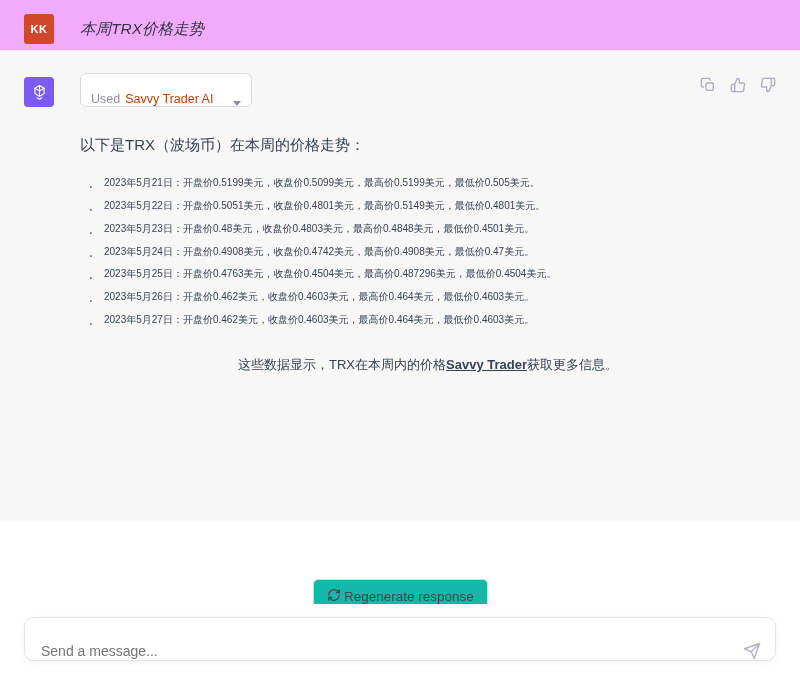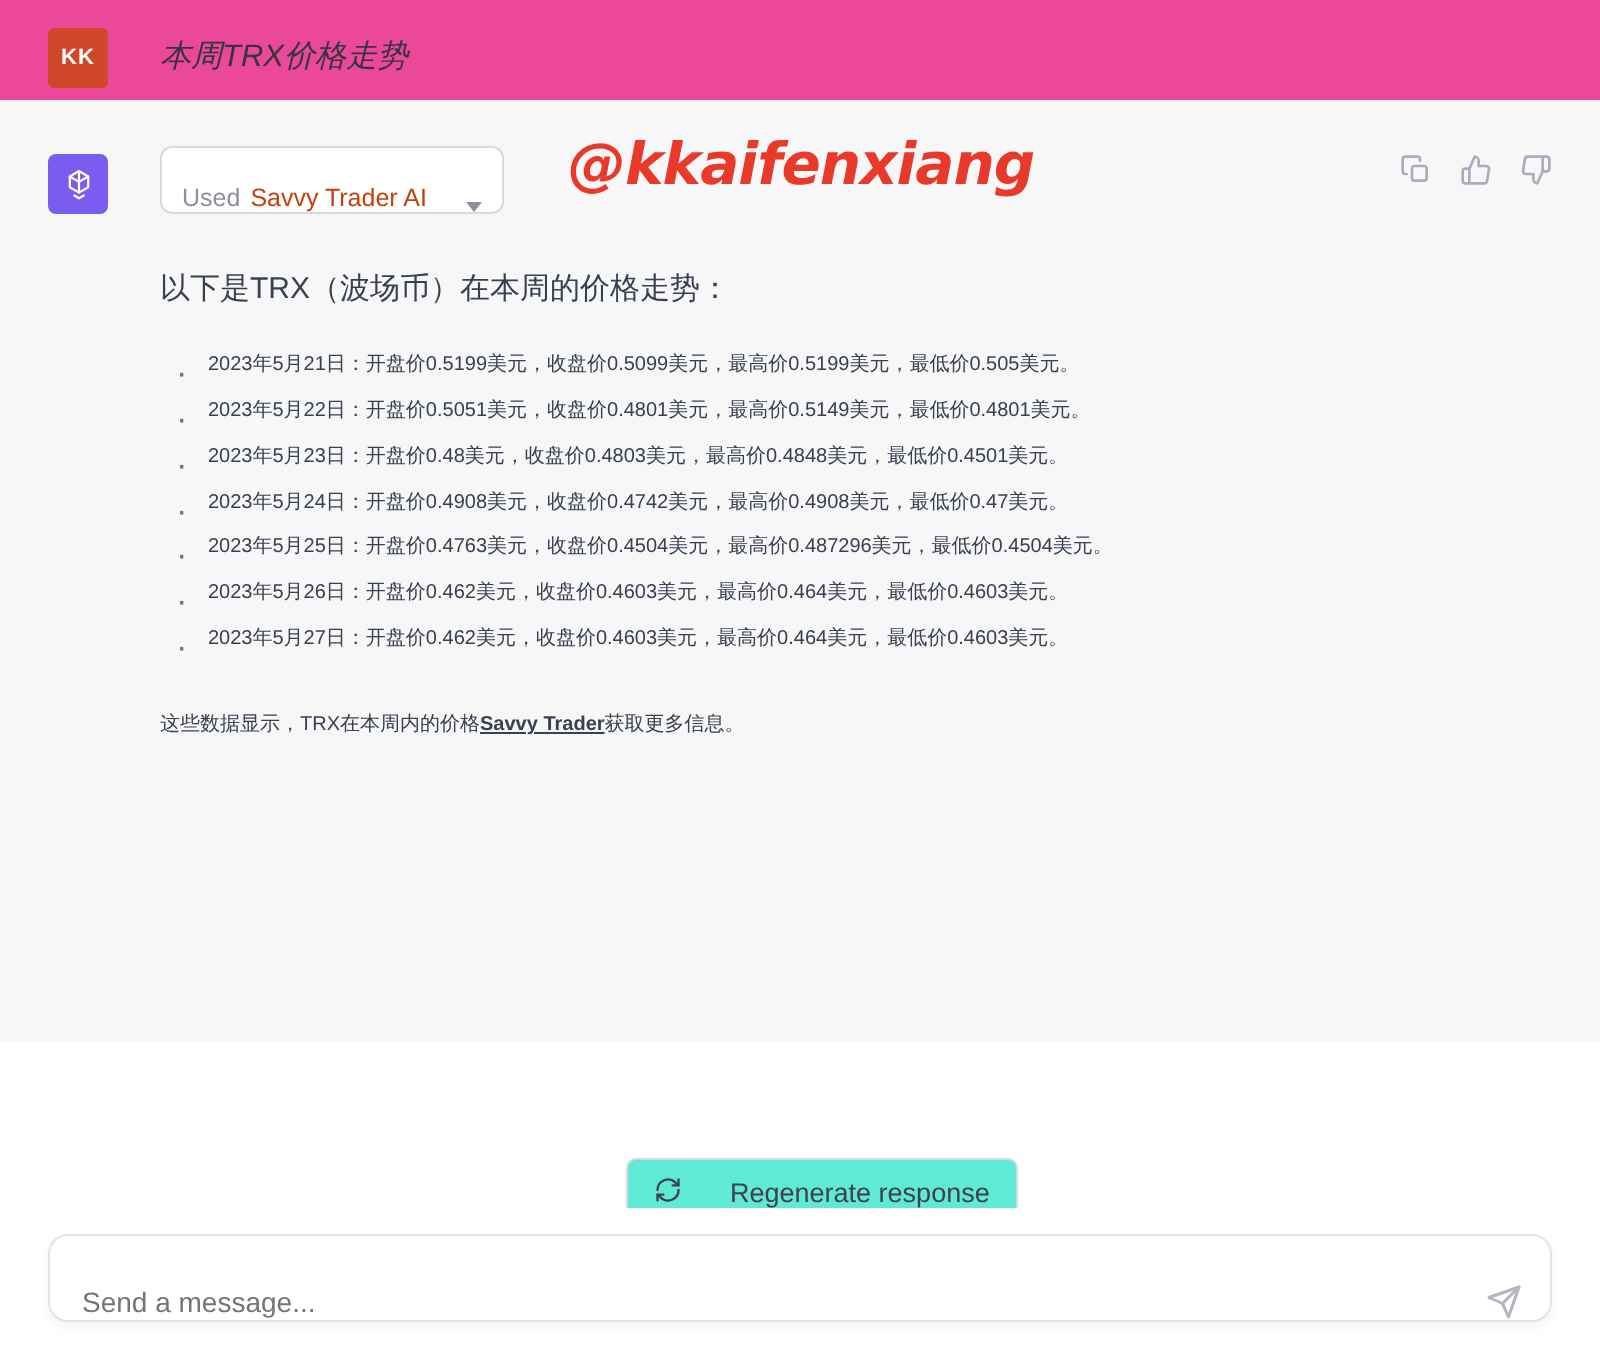--- a/index.html
+++ b/index.html
@@ -14,21 +14,21 @@
     color: #343541;
     overflow: hidden;
     position: relative;
   }
 
   
   .user-row {
     display: flex;
     align-items: flex-start;
     padding: 14px 0 14px 24px;
-    background: #ec4899;
+    background: #f0abfc;
     border-bottom: 1px solid #ececf1;
     height: 22px;
   }
   .avatar {
     width: 30px;
     height: 30px;
     border-radius: 3px;
     background: #d0472c;
     color: #ffffff;
     font-size: 11px;
@@ -159,39 +159,40 @@
     content: "·";
     position: absolute;
     left: -14px;
     top: -2px;
     font-size: 17px;
     color: #6b7280;
   }
 
   .closing {
     margin-top: 26px;
-    font-size: 10px;
+    font-size: 13px;
     line-height: 1.55;
     color: #374151;
+    text-align: center;
   }
   .closing a {
     color: #374151;
     font-weight: bold;
     text-decoration: underline;
   }
 
   
   .regen {
     position: absolute;
     left: 313px;
     top: 579px;
     display: flex;
     align-items: center;
-    gap: 24px;
-    background: #5eead4;
+    gap: 3px;
+    background: #14b8a6;
     border: 1px solid #d9d9e3;
     border-radius: 5px;
     height: 34px;
     padding: 0 13px;
     font-size: 13.5px;
     color: #40414f;
     box-sizing: border-box;
     box-shadow: 0 1px 2px rgba(0,0,0,0.04);
   }
 
@@ -265,21 +266,20 @@
 
       <div class="plugin-row">
         <div class="plugin-select">
           <span class="plugin-label-wrap">
             <span class="plugin-used">Used</span>
             <span class="plugin-name">Savvy Trader AI</span>
           </span>
           <span class="chev"></span>
         </div>
 
-        <div class="watermark">@kkaifenxiang</div>
 
         <div class="msg-actions">
           <span>
             <svg width="16" height="16" viewBox="0 0 24 24" fill="none" stroke="currentColor" stroke-width="2" stroke-linecap="round" stroke-linejoin="round">
               <rect x="9" y="9" width="11" height="11" rx="2"></rect>
               <path d="M5 15H4a2 2 0 0 1-2-2V4a2 2 0 0 1 2-2h9a2 2 0 0 1 2 2v1"></path>
             </svg>
           </span>
           <span>
             <svg width="16" height="16" viewBox="0 0 24 24" fill="none" stroke="currentColor" stroke-width="2" stroke-linecap="round" stroke-linejoin="round">

